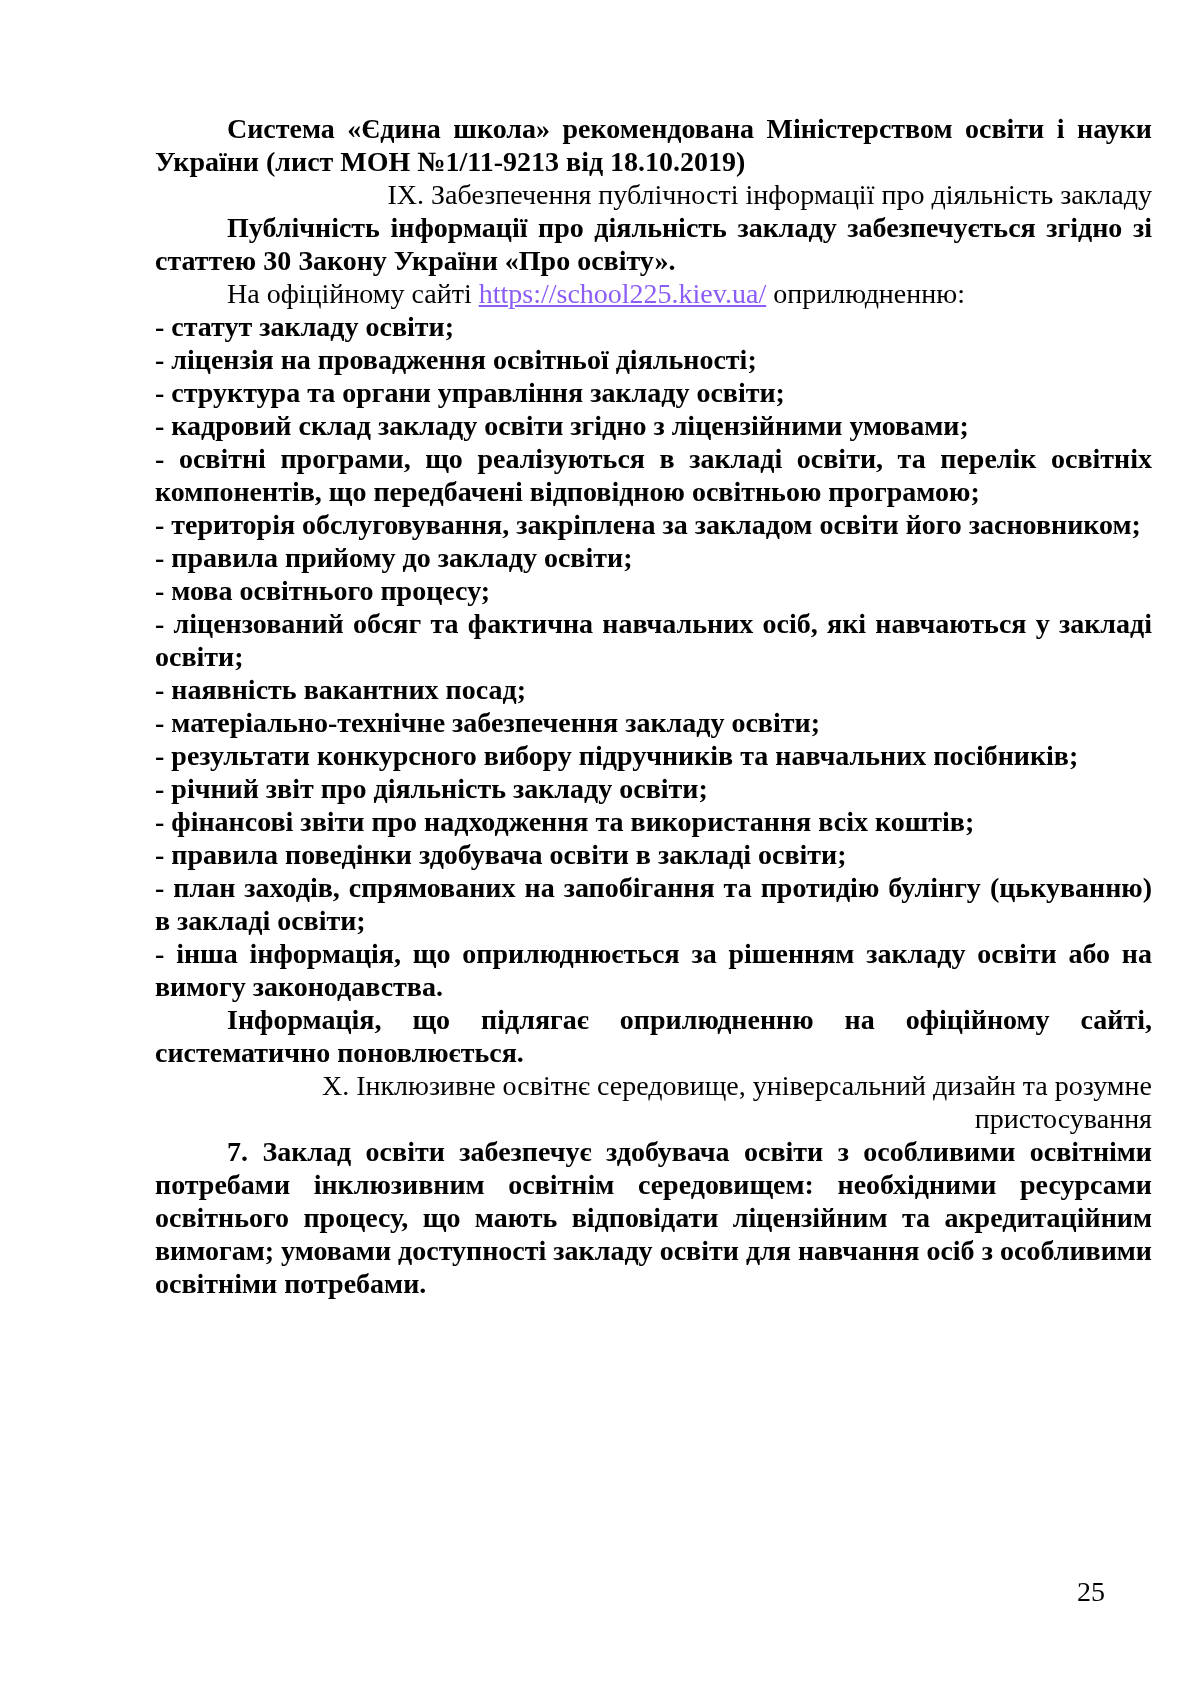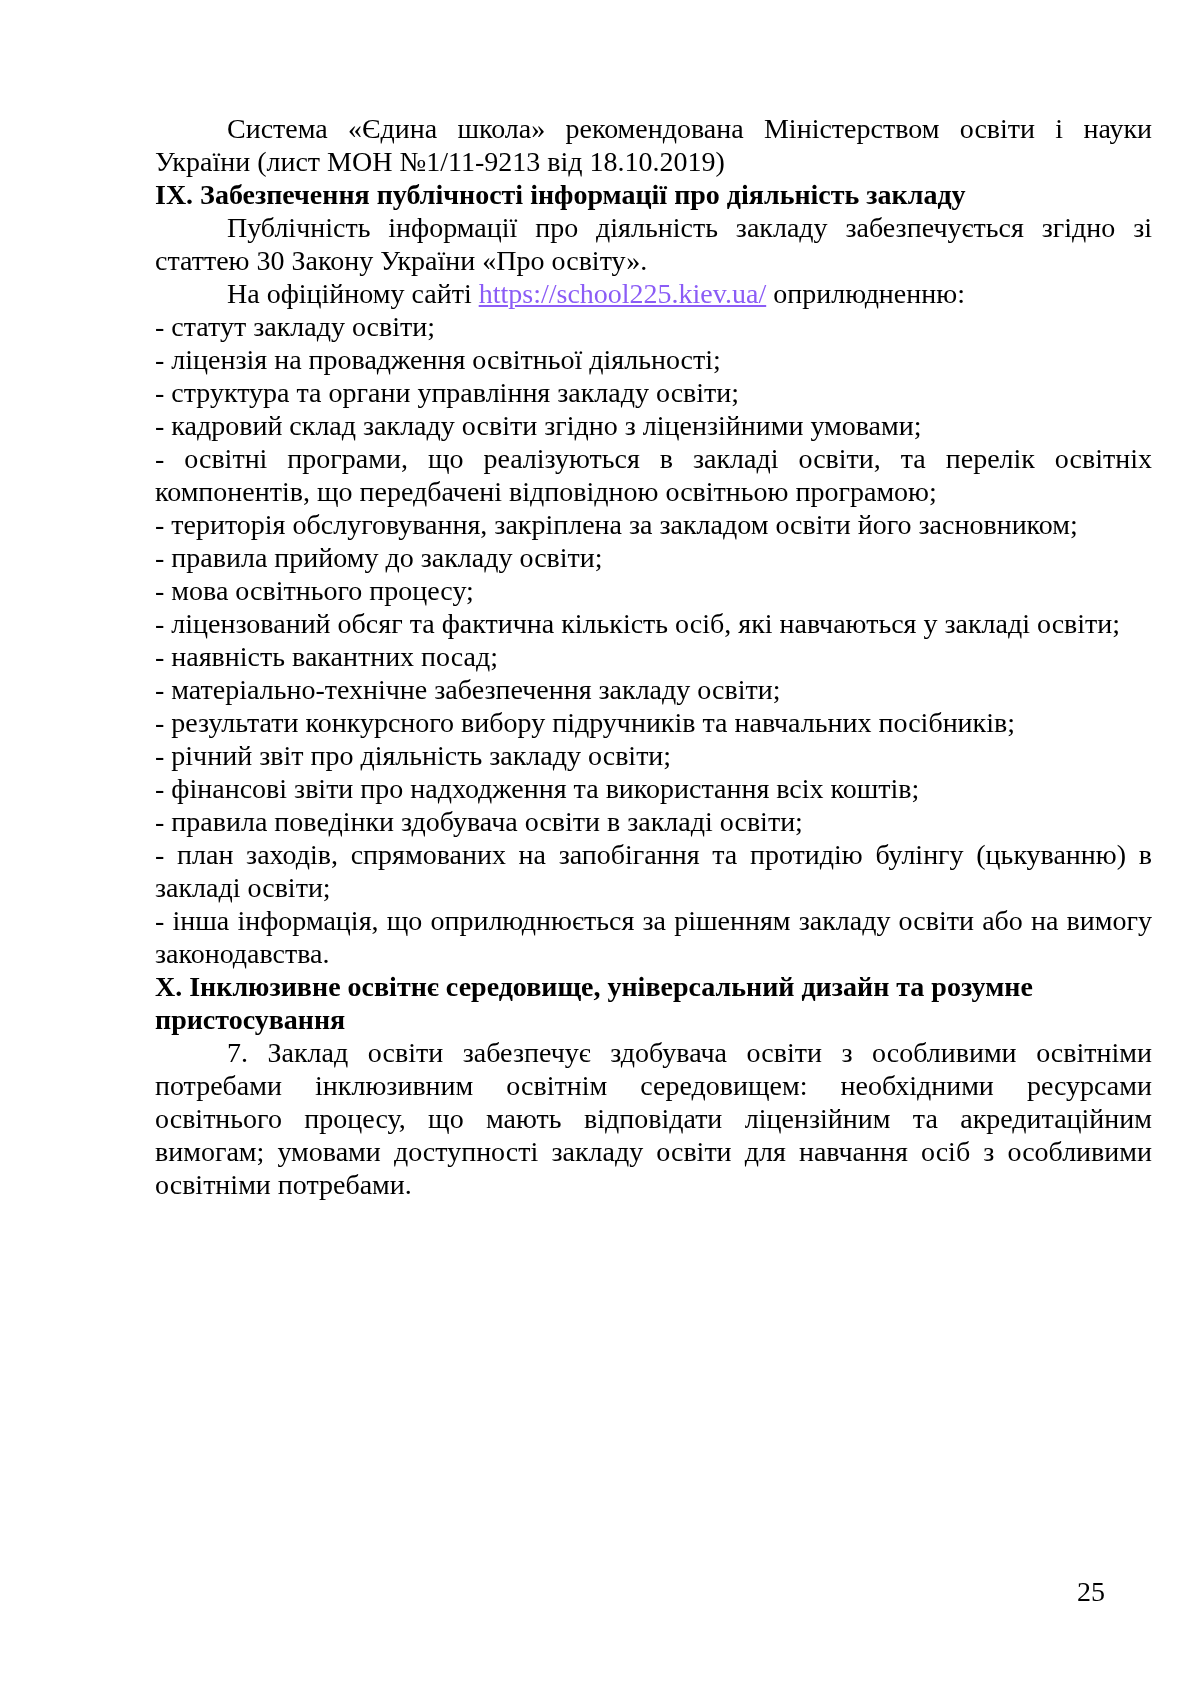--- a/index.html
+++ b/index.html
@@ -10,23 +10,23 @@
     background: #ffffff;
     box-sizing: border-box;
     padding: 112px 38px 0 155px;
     font-family: "Liberation Serif", "DejaVu Serif", serif;
     font-size: 28px;
     line-height: 33px;
     color: #000000;
     overflow: hidden;
   }
   .page p, .page h2 { margin: 0; font-size: 28px; line-height: 33px; }
-  .justify { text-align: justify; }
+  .justify { text-align: justify; font-weight: bold; }
   .indent  { text-indent: 72px; }
-  .heading { font-weight: bold; text-align: left; }
+  .heading { font-weight: normal; text-align: right; }
   .h9      { margin-top: 29px; }
   .intro   { margin-top: 46px; }
   .h10     { margin-top: 93px; }
   .p-final { margin-top: 30px; }
   .site-line { text-indent: 72px; }
   a.doc-link { color: #8b5cf6; text-decoration: underline; cursor: pointer; }
   .page-number {
     position: absolute;
     top: 1575px;
     right: 85px;
@@ -48,30 +48,31 @@
   <p class="site-line"><span>На офіційному сайті </span><a class="doc-link" href="#">https://school225.kiev.ua/</a><span> оприлюдненню:</span></p>
 
   <p class="justify">- статут закладу освіти;</p>
   <p class="justify">- ліцензія на провадження освітньої діяльності;</p>
   <p class="justify">- структура та органи управління закладу освіти;</p>
   <p class="justify">- кадровий склад закладу освіти згідно з ліцензійними умовами;</p>
   <p class="justify">- освітні програми, що реалізуються в закладі освіти, та перелік освітніх компонентів, що передбачені відповідною освітньою програмою;</p>
   <p class="justify">- територія обслуговування, закріплена за закладом освіти його засновником;</p>
   <p class="justify">- правила прийому до закладу освіти;</p>
   <p class="justify">- мова освітнього процесу;</p>
-  <p class="justify">- ліцензований обсяг та фактична кількість осіб, які навчаються у закладі освіти;</p>
+  <p class="justify">- ліцензований обсяг та фактична навчальних осіб, які навчаються у закладі освіти;</p>
   <p class="justify">- наявність вакантних посад;</p>
   <p class="justify">- матеріально-технічне забезпечення закладу освіти;</p>
   <p class="justify">- результати конкурсного вибору підручників та навчальних посібників;</p>
   <p class="justify">- річний звіт про діяльність закладу освіти;</p>
   <p class="justify">- фінансові звіти про надходження та використання всіх коштів;</p>
   <p class="justify">- правила поведінки здобувача освіти в закладі освіти;</p>
   <p class="justify">- план заходів, спрямованих на запобігання та протидію булінгу (цькуванню) в закладі освіти;</p>
   <p class="justify">- інша інформація, що оприлюднюється за рішенням закладу освіти або на вимогу законодавства.</p>
 
+  <p class="justify indent">Інформація, що підлягає оприлюдненню на офіційному сайті, систематично поновлюється.</p>
 
   <h2 class="heading h10">X. Інклюзивне освітнє середовище,  універсальний дизайн та розумне пристосування</h2>
 
   <p class="justify indent p-final">7. Заклад освіти забезпечує здобувача освіти з особливими освітніми потребами інклюзивним освітнім середовищем: необхідними ресурсами освітнього процесу, що мають відповідати ліцензійним та акредитаційним вимогам; умовами доступності закладу освіти для навчання осіб з особливими освітніми потребами.</p>
 
   <div class="page-number">25</div>
 
 </div>
 
 </body></html>

